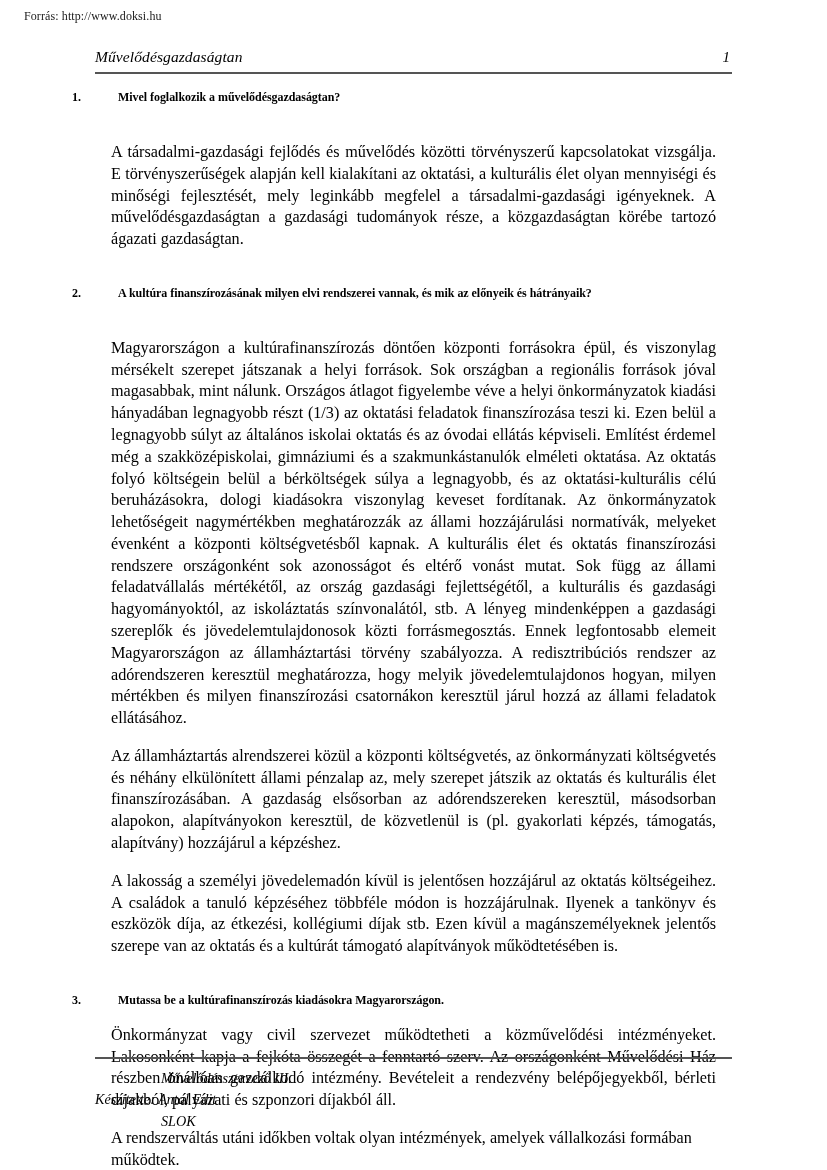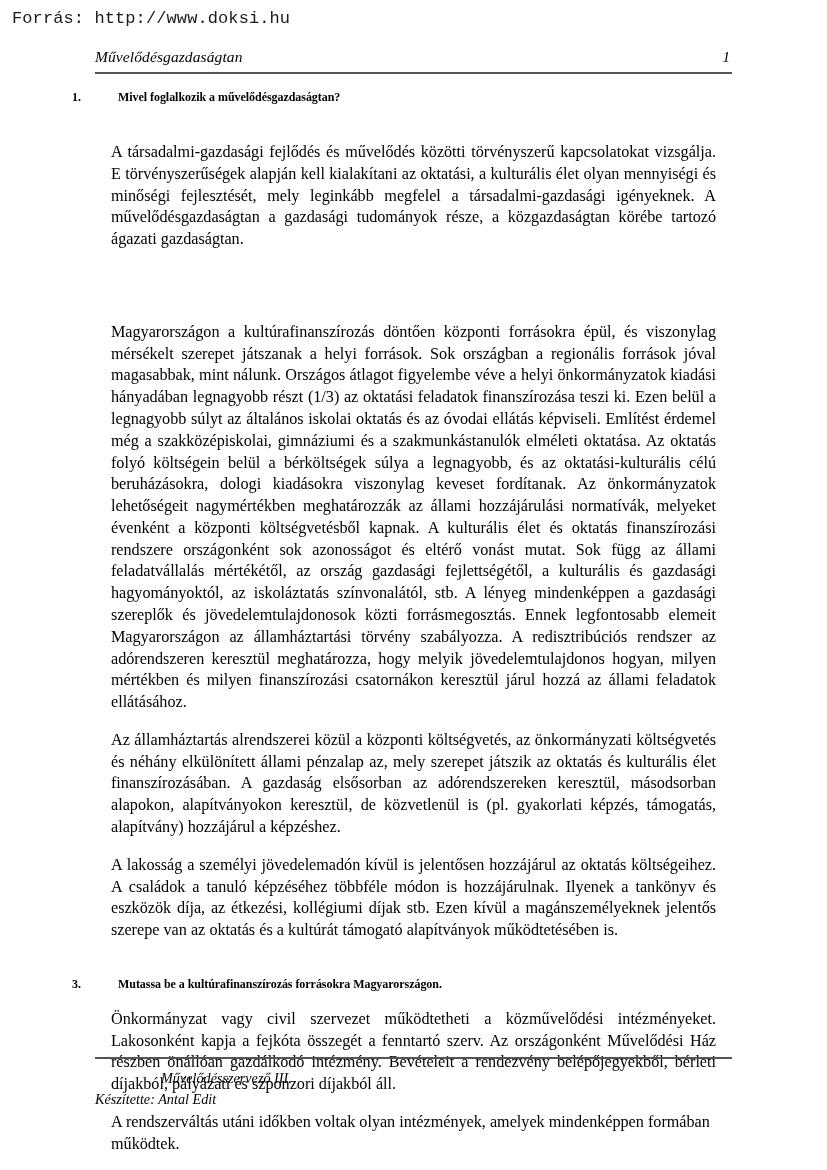--- a/index.html
+++ b/index.html
@@ -12,23 +12,23 @@
     height: 1170px;
     position: relative;
     font-family: "Liberation Serif", "DejaVu Serif", serif;
     color: #000000;
     overflow: hidden;
   }
 
   .source-line {
     position: absolute;
     top: 9px;
-    left: 12px;
-    font-family: Liberation Mono, monospace;
-    font-size: 17px;
+    left: 24px;
+    font-family: Liberation Serif, serif;
+    font-size: 12px;
     color: #1a1a1a;
     letter-spacing: 0.1px;
   }
 
   .page {
     position: absolute;
     left: 95px;
     top: 0;
     width: 637px;
     height: 1170px;
@@ -137,36 +137,38 @@
   <div class="content">
 
     <h2 class="q-heading"><span class="num">1.</span><span>Mivel foglalkozik a művelődésgazdaságtan?</span></h2>
 
     <div class="gap-lg"></div>
 
     <p class="body-text">A társadalmi-gazdasági fejlődés és művelődés közötti törvényszerű kapcsolatokat vizsgálja. E törvényszerűségek alapján kell kialakítani az oktatási, a kulturális élet olyan mennyiségi és minőségi fejlesztését, mely leginkább megfelel a társadalmi-gazdasági igényeknek. A művelődésgazdaságtan a gazdasági tudományok része, a közgazdaságtan körébe tartozó ágazati gazdaságtan.</p>
 
     <div class="gap-md"></div>
 
+    <h2 class="q-heading"><span class="num">2.</span><span>A kultúra finanszírozásának milyen elvi rendszerei vannak, és mik az előnyeik és hátrányaik?</span></h2>
 
     <div class="gap-lg"></div>
 
     <p class="body-text">Magyarországon a kultúrafinanszírozás döntően központi forrásokra épül, és viszonylag mérsékelt szerepet játszanak a helyi források.  Sok országban a regionális források jóval magasabbak, mint nálunk. Országos átlagot figyelembe véve a helyi önkormányzatok kiadási hányadában legnagyobb részt (1/3) az oktatási feladatok finanszírozása teszi ki. Ezen belül a legnagyobb súlyt az általános iskolai oktatás és az óvodai ellátás képviseli. Említést érdemel még a szakközépiskolai, gimnáziumi és a szakmunkástanulók elméleti oktatása. Az oktatás folyó költségein belül a bérköltségek súlya a legnagyobb, és az oktatási-kulturális célú beruházásokra, dologi kiadásokra viszonylag keveset fordítanak. Az önkormányzatok lehetőségeit nagymértékben meghatározzák az állami hozzájárulási normatívák, melyeket évenként a központi költségvetésből kapnak. A kulturális élet és oktatás finanszírozási rendszere országonként sok azonosságot és eltérő vonást mutat. Sok függ az állami feladatvállalás mértékétől, az ország gazdasági fejlettségétől, a kulturális és gazdasági hagyományoktól, az iskoláztatás színvonalától, stb. A lényeg mindenképpen a gazdasági szereplők és jövedelemtulajdonosok közti forrásmegosztás. Ennek legfontosabb elemeit Magyarországon az államháztartási törvény szabályozza. A redisztribúciós rendszer az adórendszeren keresztül meghatározza, hogy melyik jövedelemtulajdonos hogyan, milyen mértékben és milyen finanszírozási csatornákon keresztül járul hozzá az állami feladatok ellátásához.</p>
     <p class="body-text">Az államháztartás alrendszerei közül a központi költségvetés, az önkormányzati költségvetés és néhány elkülönített állami pénzalap az, mely szerepet játszik az oktatás és kulturális élet finanszírozásában. A gazdaság elsősorban az adórendszereken keresztül, másodsorban alapokon, alapítványokon keresztül, de közvetlenül is (pl. gyakorlati képzés, támogatás, alapítvány) hozzájárul a képzéshez.</p>
     <p class="body-text">A lakosság a személyi jövedelemadón kívül is jelentősen hozzájárul az oktatás költségeihez. A családok a tanuló képzéséhez többféle módon is hozzájárulnak. Ilyenek a tankönyv és eszközök díja, az étkezési, kollégiumi díjak stb. Ezen kívül a magánszemélyeknek jelentős szerepe van az oktatás és a kultúrát támogató alapítványok működtetésében is.</p>
 
     <div class="gap-md"></div>
 
-    <h2 class="q-heading"><span class="num">3.</span><span>Mutassa be a kultúrafinanszírozás forrásokra Magyarországon.</span></h2>
+    <h2 class="q-heading"><span class="num">3.</span><span>Mutassa be a kultúrafinanszírozás kiadásokra Magyarországon.</span></h2>
 
     <p class="body-text">Önkormányzat vagy civil szervezet működtetheti a közművelődési intézményeket. Lakosonként kapja a fejkóta összegét a fenntartó szerv. Az országonként Művelődési Ház részben önállóan gazdálkodó intézmény. Bevételeit a rendezvény belépőjegyekből, bérleti díjakból, pályázati és szponzori díjakból áll.</p>
-    <p class="body-text">A rendszerváltás utáni időkben voltak olyan intézmények, amelyek mindenképpen formában működtek.</p>
+    <p class="body-text">A rendszerváltás utáni időkben voltak olyan intézmények, amelyek vállalkozási formában működtek.</p>
 
   </div>
 
   <div class="foot-rule"></div>
 
   <div class="footer">
     <div class="f-line"><span class="f-indent">Művelődésszervező III.</span></div>
     <div class="f-line">Készítette: Antal Edit</div>
+    <div class="f-line"><span class="f-indent">SLOK</span></div>
   </div>
 
 </div>
 
 </body></html>

